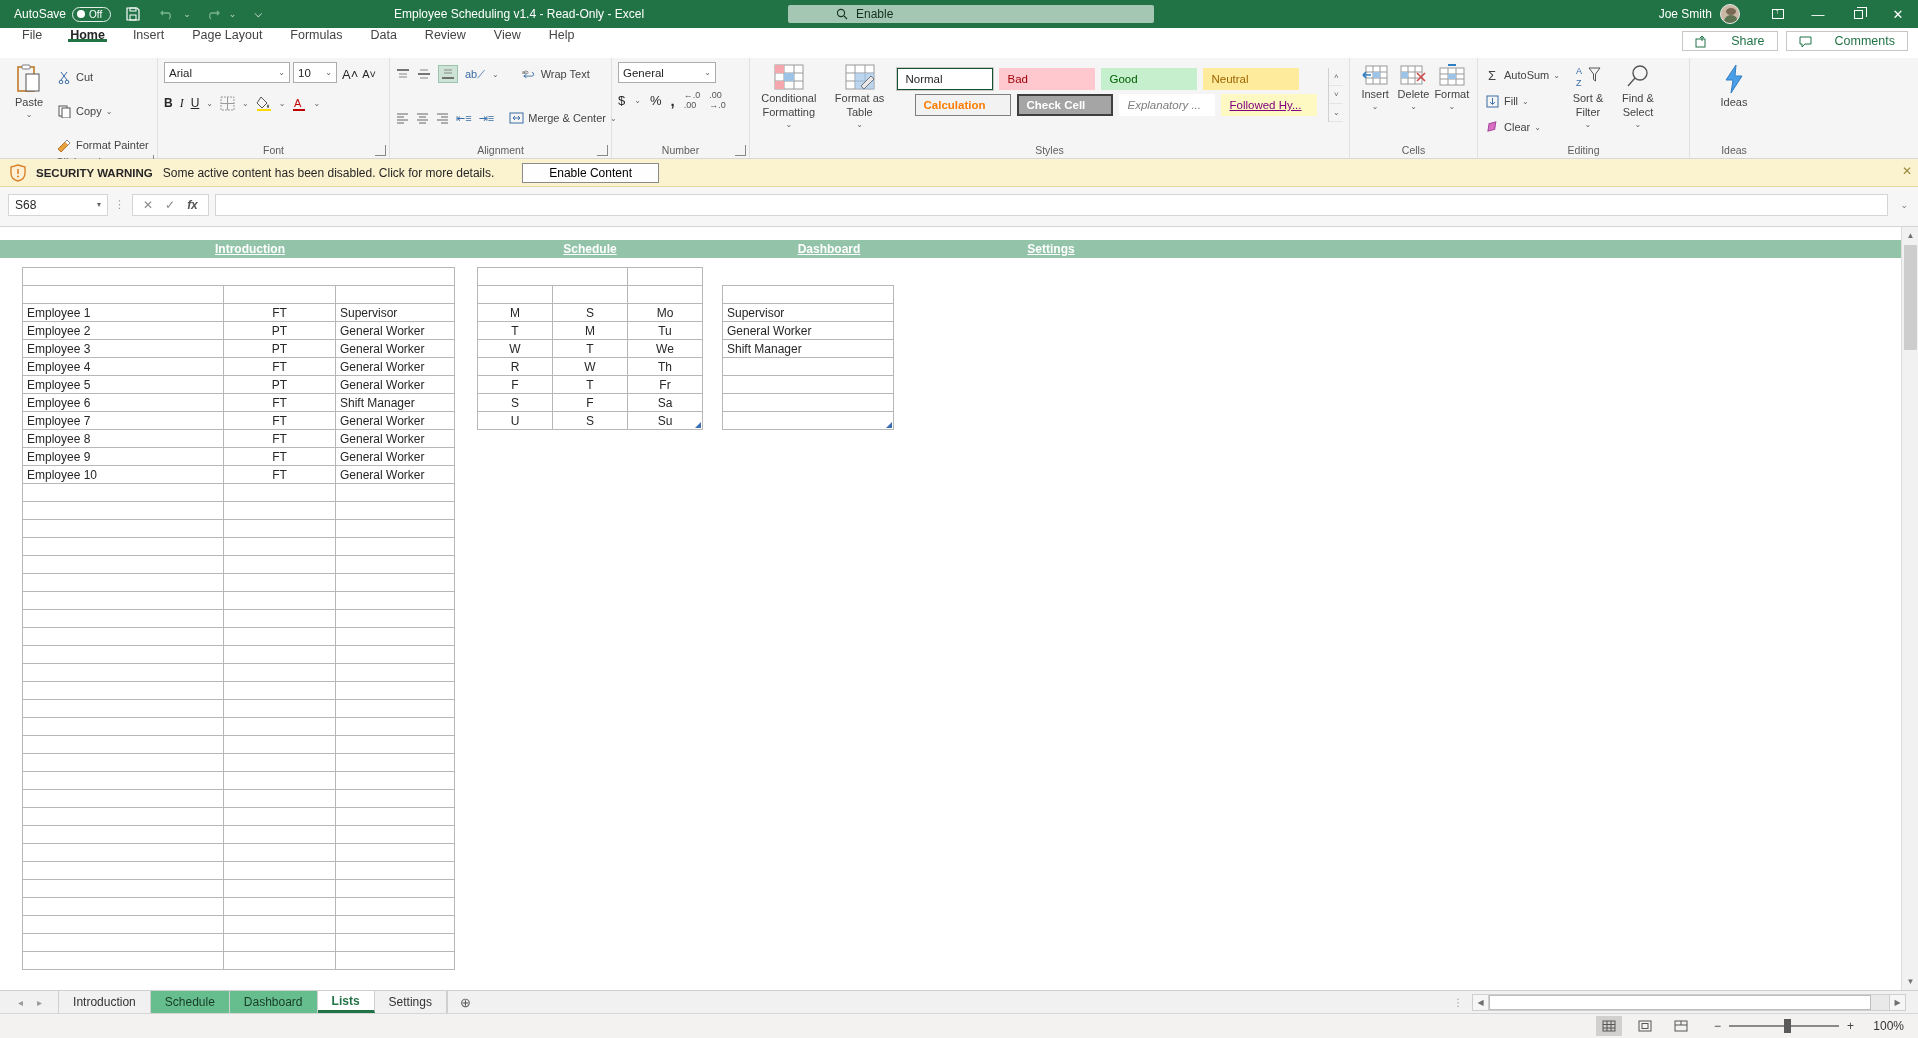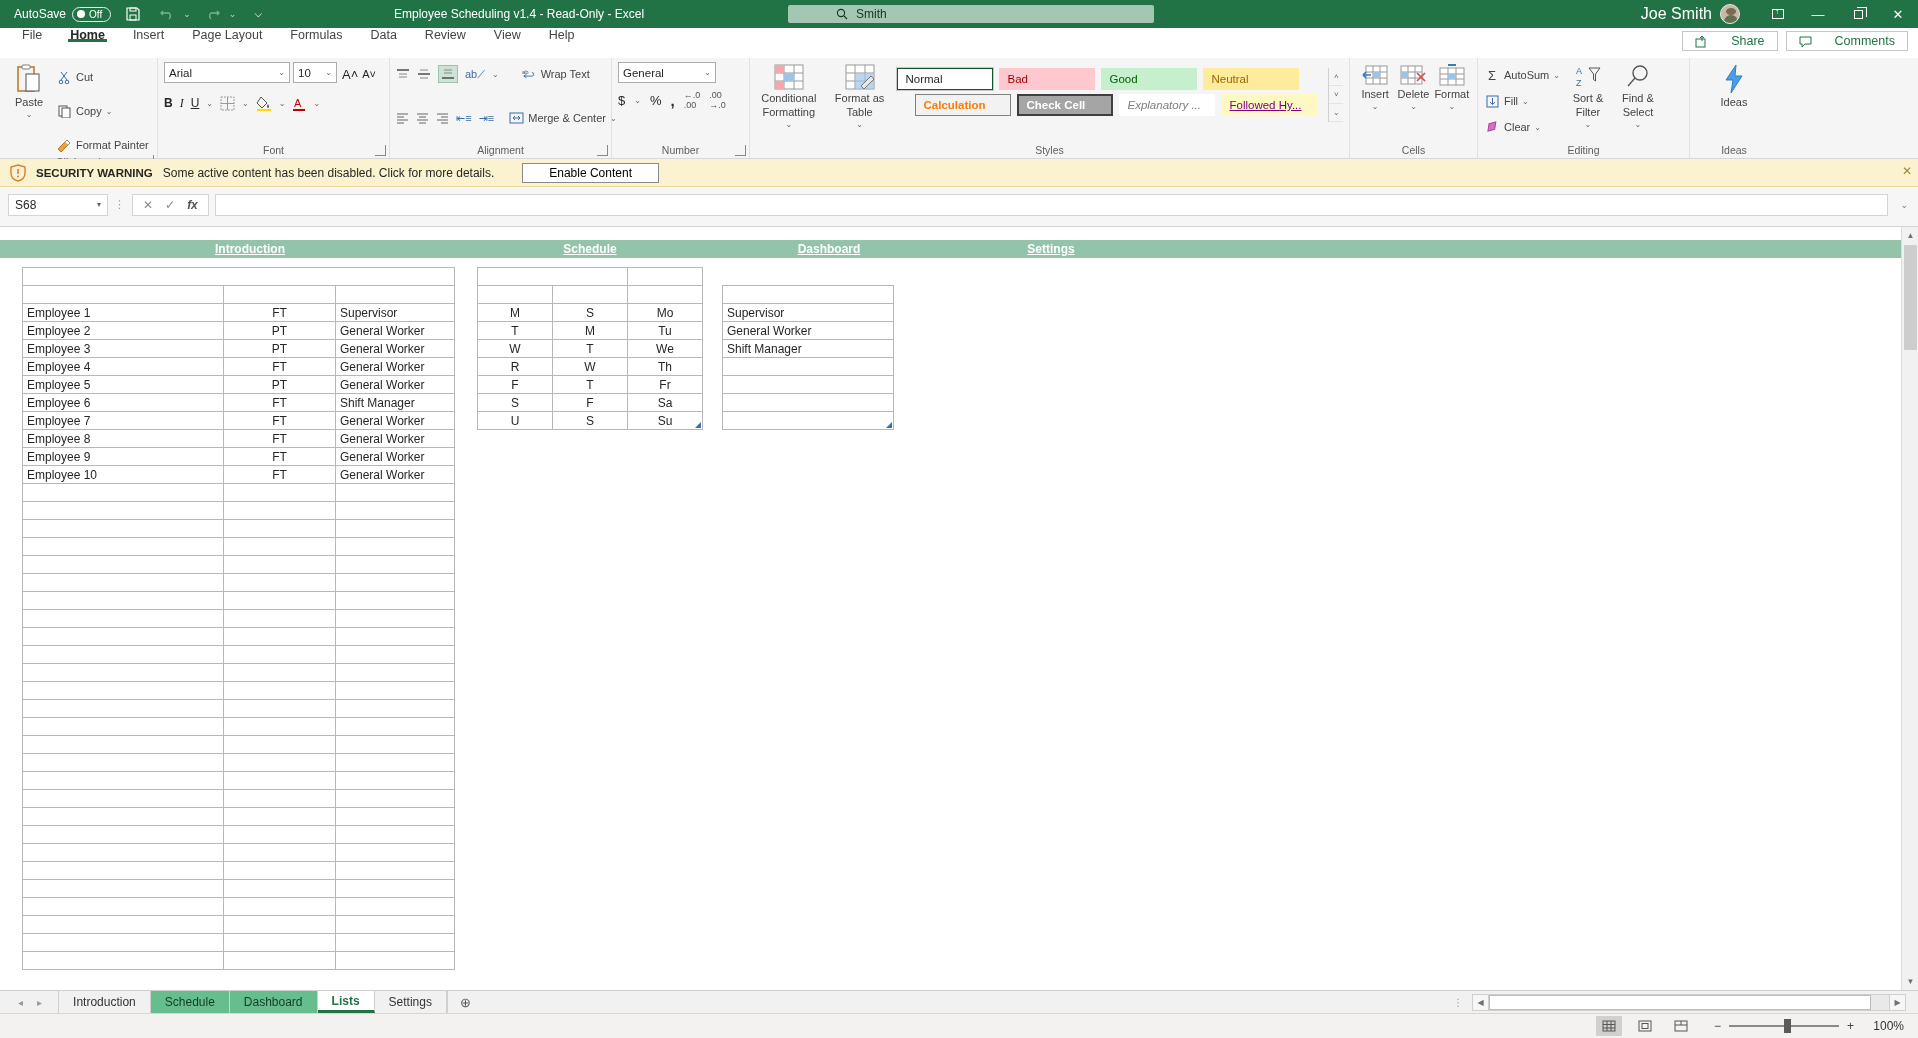--- a/index.html
+++ b/index.html
@@ -12,21 +12,21 @@
   .tb-left { display:flex; align-items:center; gap:10px; padding-left:14px; }
   .autosave { display:flex; align-items:center; gap:6px; font-size:12px; }
   .as-pill { display:flex; align-items:center; gap:4px; border:1px solid #e4efe9; border-radius:9px; padding:1px 8px 1px 4px; font-size:10px; }
   .as-dot { width:8px; height:8px; border-radius:50%; background:#fff; }
   .tb-btn { width:24px; height:24px; display:flex; align-items:center; justify-content:center; color:#fff; }
   .tb-btn.dim { opacity:.45; }
   .tb-caret { font-size:9px; margin-left:-6px; opacity:.7; }
   .tb-title { position:absolute; left:394px; top:0; height:28px; display:flex; align-items:center; font-size:12px; white-space:nowrap; }
   .searchbox { position:absolute; left:788px; top:5px; width:366px; height:18px; background:#a3c7b3; border-radius:2px; display:flex; align-items:center; gap:8px; padding-left:48px; color:#16301f; font-size:12px; }
   .tb-right { position:absolute; right:0; top:0; height:28px; display:flex; align-items:center; }
-  .tb-user { font-size:16px; margin-right:8px; }
+  .tb-user { font-size:12px; margin-right:8px; }
   .avatar { width:20px; height:20px; border-radius:50%; background:#c9b8a3; border:1px solid #e8e8e8; overflow:hidden; position:relative; margin-right:18px; }
   .avatar::after{ content:""; position:absolute; left:5px; top:3px; width:10px; height:7px; border-radius:50%; background:#7a6a55; }
   .avatar::before{ content:""; position:absolute; left:3px; top:10px; width:14px; height:9px; border-radius:7px 7px 0 0; background:#5d7250; }
   .winbtn { width:40px; height:28px; display:flex; align-items:center; justify-content:center; font-size:13px; }
   .restore-glyph { width:9px; height:9px; border:1px solid #fff; position:relative; }
   .restore-glyph::before { content:""; position:absolute; left:2px; top:-4px; width:9px; height:9px; border:1px solid #fff; border-bottom:none; border-left:none; }
   .ribbonopts-glyph { width:12px; height:10px; border:1px solid #fff; position:relative; }
   .ribbonopts-glyph::after { content:"↑"; position:absolute; left:2px; top:-3px; font-size:8px; }
 
   
@@ -159,21 +159,21 @@
       </span>
         <span class="tb-caret">⌄</span>
       <span class="tb-btn" style="font-size:10px;">⌵</span>
     </div>
     <div class="tb-title">Employee Scheduling v1.4  -  Read-Only  -  Excel</div>
     <div class="searchbox">
       <svg width="12" height="12" viewBox="0 0 12 12">
           <circle cx="5" cy="5" r="3.6" fill="none" stroke="#16301f" stroke-width="1.1"></circle>
           <line x1="8" y1="8" x2="11" y2="11" stroke="#16301f" stroke-width="1.1"></line>
         </svg>
-      <span>Smith</span>
+      <span>Enable</span>
     </div>
     <div class="tb-right">
       <span class="tb-user">Joe Smith</span>
       <span class="avatar"></span>
       <span class="winbtn">
           <span class="ribbonopts-glyph"></span>
         </span>
       <span class="winbtn">—</span>
       <span class="winbtn">
           <span class="restore-glyph"></span>

